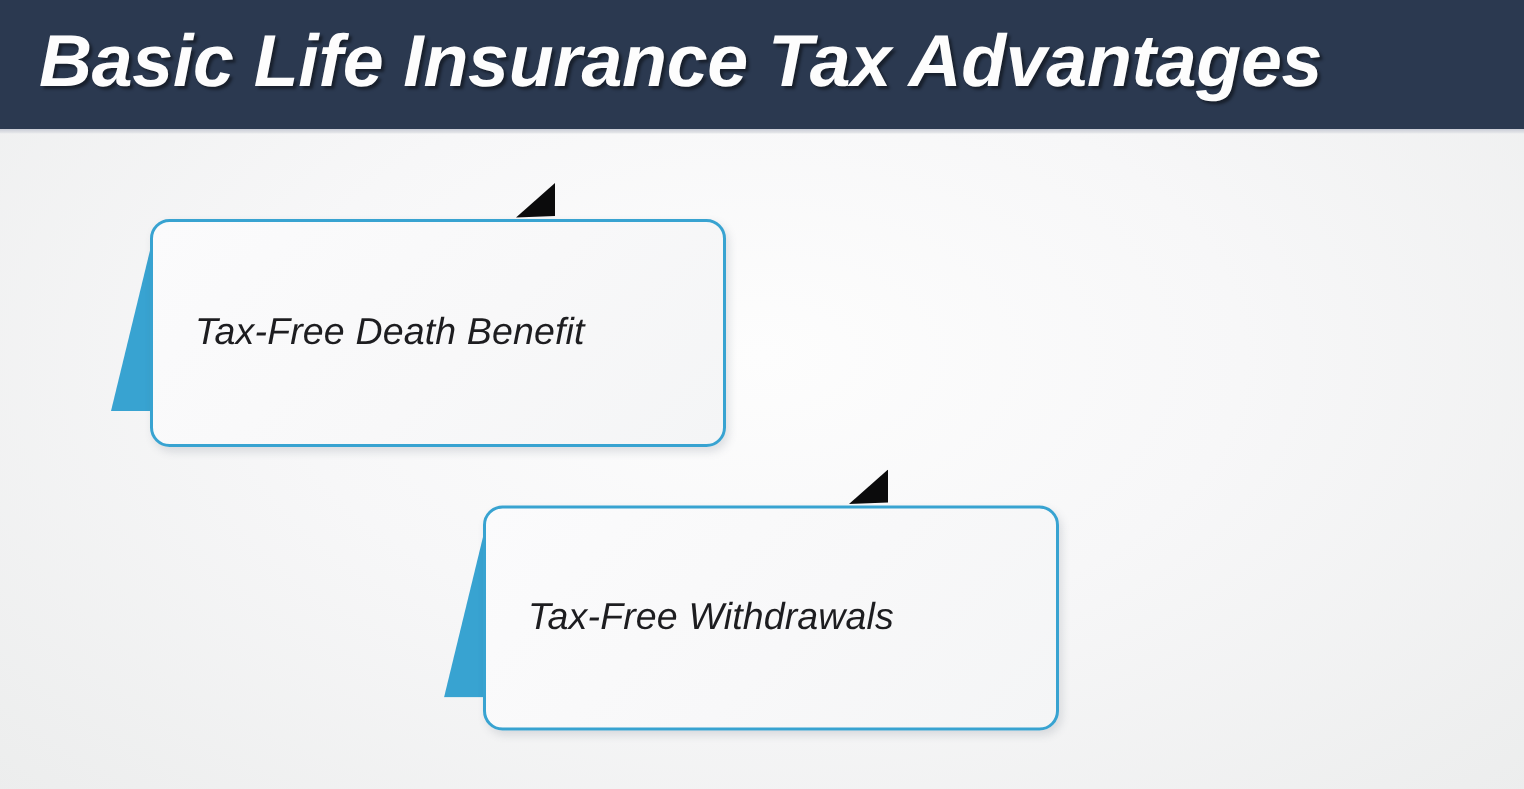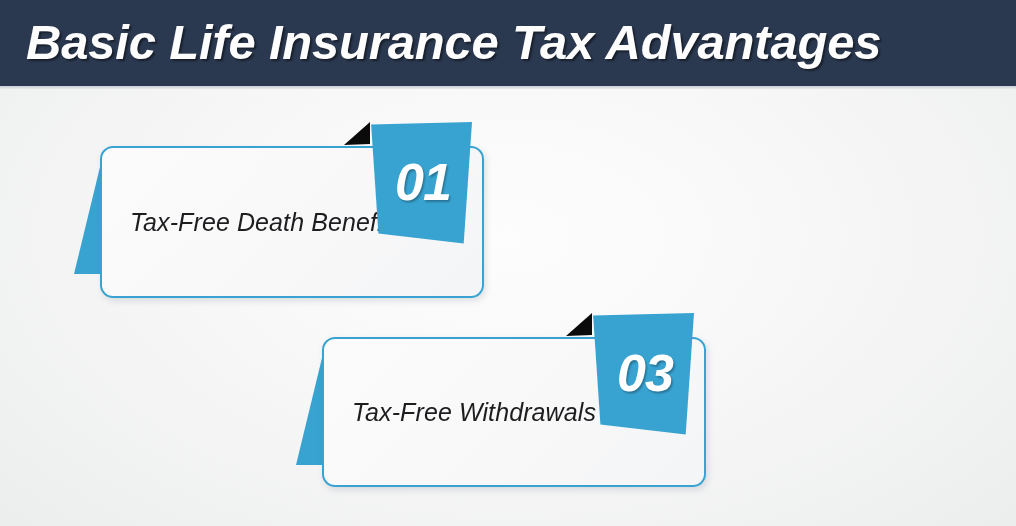--- a/index.html
+++ b/index.html
@@ -126,32 +126,24 @@
     <div id="header-title">Basic Life Insurance Tax Advantages</div>
   </div>
   <div id="header-underline"></div>
 
   <div class="card-group" style="left:100px; top:146px; width:384px; height:152px;">
     <div class="ribbon" style="background:#38a3d1;"></div>
     <div class="card" style="width:384px; height:152px; border-color:#38a3d1;">
       <div class="card-label">Tax-Free Death Benefit</div>
     </div>
     <div class="tag-fold" style="left:244px; top:-24px;"></div>
-    <div class="tag-wrap" style="left:268px; top:-24px;">
-      <div class="tag-shape" style="background:#38a3d1;"></div>
-      <div class="tag-num">01</div>
-    </div>
   </div>
 
 
   <div class="card-group" style="left:322px; top:337px; width:384px; height:155px;">
     <div class="ribbon" style="background:#38a3d1;"></div>
     <div class="card" style="width:384px; height:150px; border-color:#38a3d1;">
       <div class="card-label">Tax-Free Withdrawals</div>
     </div>
     <div class="tag-fold" style="left:244px; top:-24px;"></div>
-    <div class="tag-wrap" style="left:268px; top:-24px;">
-      <div class="tag-shape" style="background:#38a3d1;"></div>
-      <div class="tag-num">03</div>
-    </div>
   </div>
 
 </div>
 
 </body></html>

